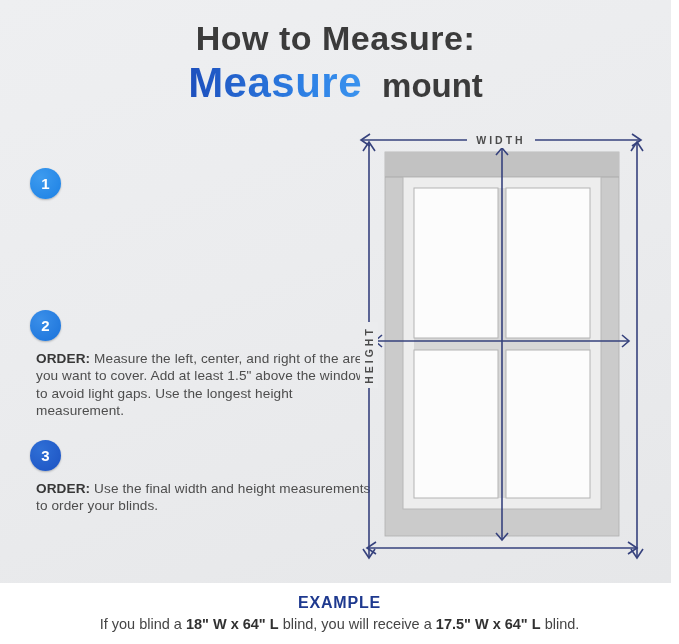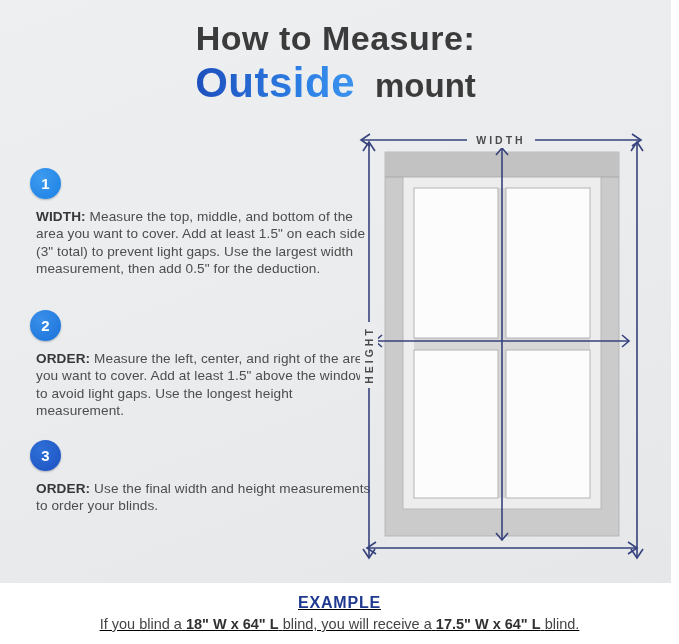--- a/index.html
+++ b/index.html
@@ -35,44 +35,40 @@
   #step-1 .step-num{background:radial-gradient(circle at 35% 30%,#3d9bef,#1c80e4);}
   #step-2 .step-num{background:radial-gradient(circle at 35% 30%,#3a8fe9,#1a72da);}
   #step-3 .step-num{background:radial-gradient(circle at 35% 30%,#2f6fd6,#1c52c2);}
   .step-text{margin:0 0 0 6px;font-size:13.6px;line-height:17.3px;color:#4d4d4d;letter-spacing:.1px;}
   .step-text strong{color:#383838;font-weight:700;}
   
   .diagram{position:absolute;left:353px;top:126px;width:300px;height:445px;}
   
   .example{
     position:absolute;left:0;top:583px;width:679px;height:61px;
-    background:#ffffff;text-align:center;text-decoration:underline;
+    background:#ffffff;text-align:center;
   }
   .example-heading{margin-top:11px;font-size:16px;font-weight:800;letter-spacing:.8px;color:#1e398f;}
   .example-text{margin-top:4px;font-size:14.5px;color:#454545;}
   .example-text strong{color:#313131;font-weight:700;}
 </style>
 </head>
 <body>
 
 <div class="panel">
 
   <div class="title">
     <div class="title-line1">How to Measure:</div>
     <div class="title-line2">
-      <span class="title-accent">Outside</span><span class="title-rest">mount</span>
+      <span class="title-accent">Measure</span><span class="title-rest">mount</span>
     </div>
   </div>
 
   <div class="step" id="step-1">
     <div class="step-num">1</div>
-    <p class="step-text">
-      <strong>WIDTH:</strong>
-      <span>Measure the top, middle, and bottom of the area you want to cover. Add at least 1.5" on each side (3" total) to prevent light gaps. Use the largest width measurement, then add 0.5" for the deduction.</span>
-    </p>
   </div>
 
   <div class="step" id="step-2">
     <div class="step-num">2</div>
     <p class="step-text">
       <strong>ORDER:</strong>
       <span>Measure the left, center, and right of the area you want to cover. Add at least 1.5" above the window to avoid light gaps. Use the longest height measurement.</span>
     </p>
   </div>
 

